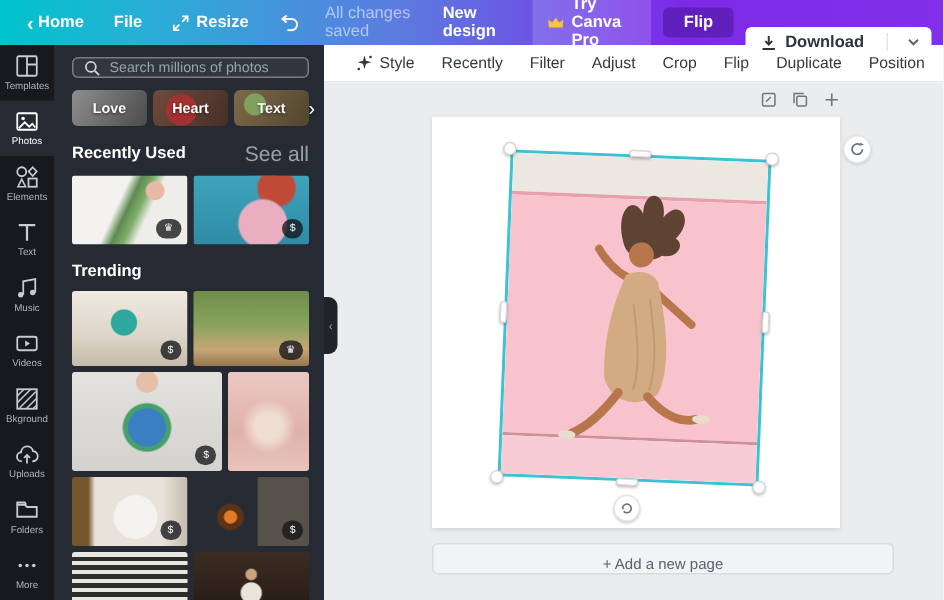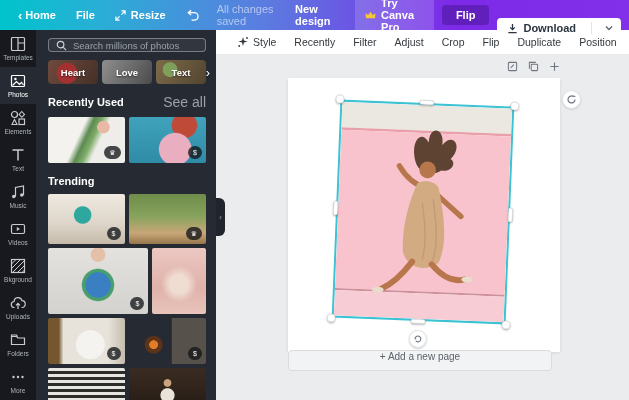--- a/index.html
+++ b/index.html
@@ -69,21 +69,21 @@
   .mt-item { display:flex; align-items:flex-end; gap:4px; font-size:10.5px; color:#33393f; padding:0 9px; cursor:pointer; white-space:nowrap; }
   .mt-spacer { flex:1; }
   .mt-iconbtn { padding:0 7px; cursor:pointer; display:flex; align-items:center; color:#33393f; }
 
   
   .canvas-area { position:absolute; top:55px; left:216px; width:413px; height:345px; }
   .page-actions { position:absolute; top:6px; left:288px; width:56px; display:flex; justify-content:flex-end; gap:10px; color:#6e7680; }
   .page-actions .pa { cursor:pointer; display:flex; }
   .page { position:absolute; left:72px; top:23px; width:272px; height:274px; background:#fff; box-shadow:0 1px 3px rgba(0,0,0,.1); }
   .refresh-btn { position:absolute; left:346px; top:35px; width:19px; height:19px; border-radius:50%; background:#fff; border:1px solid #e2e4e7; box-shadow:0 1px 2px rgba(0,0,0,.12); display:flex; align-items:center; justify-content:center; cursor:pointer; color:#6b7280; }
-  .addpage-btn { position:absolute; left:72px; top:295px; width:264px; height:21px; background:#f2f3f5; border:1px solid #d9dcdf; border-radius:4px; display:flex; align-items:flex-start; justify-content:center; font-size:10px; color:#5b626b; cursor:pointer; }
+  .addpage-btn { position:absolute; left:72px; top:307px; width:308px; height:21px; background:#f2f3f5; border:1px solid #d9dcdf; border-radius:4px; display:flex; align-items:flex-end; justify-content:center; font-size:10px; color:#5b626b; cursor:pointer; }
 
   
   .sel-wrap { position:absolute; left:48px; top:25px; width:174px; height:218px; transform:rotate(2.3deg); cursor:move; }
   .sel-img { position:absolute; inset:0; border:2px solid #3bc3d4; overflow:hidden; }
   .handle { position:absolute; background:#fff; border:1px solid rgba(0,0,0,.15); box-shadow:0 1px 2px rgba(0,0,0,.25); z-index:5; }
   .h-c { width:9px; height:9px; border-radius:50%; }
   .h-nw{ left:-5px; top:-5px; cursor:nwse-resize; } .h-ne{ right:-5px; top:-5px; cursor:nesw-resize; }
   .h-sw{ left:-5px; bottom:-5px; cursor:nesw-resize; } .h-se{ right:-5px; bottom:-5px; cursor:nwse-resize; }
   .h-v { width:5px; height:15px; border-radius:3px; top:50%; margin-top:-8px; }
   .h-l{ left:-3px; cursor:ew-resize; } .h-r{ right:-3px; cursor:ew-resize; }
@@ -253,25 +253,25 @@
       <span>
         <svg class="ic" width="11" height="11" viewBox="0 0 12 12">
             <circle cx="5" cy="5" r="3.6" stroke="#cfd3d8" fill="none" stroke-width="1.3"></circle>
             <path d="M8 8 11 11" stroke="#cfd3d8" stroke-width="1.3"></path>
           </svg>
       </span>
       <input placeholder="Search millions of photos" style="">
     </div>
 
     <div class="chips">
+      <div class="chip chip-love">
+          <span>Love</span>
+        </div>
       <div class="chip chip-heart">
           <span>Heart</span>
-        </div>
-      <div class="chip chip-love">
-          <span>Love</span>
         </div>
       <div class="chip chip-food">
           <span>Text</span>
         </div>
       <span class="chips-arrow">›</span>
     </div>
 
     <div class="sec-head">
       <span class="sec-title">Recently Used</span>
       <span class="see-all">See all</span>

